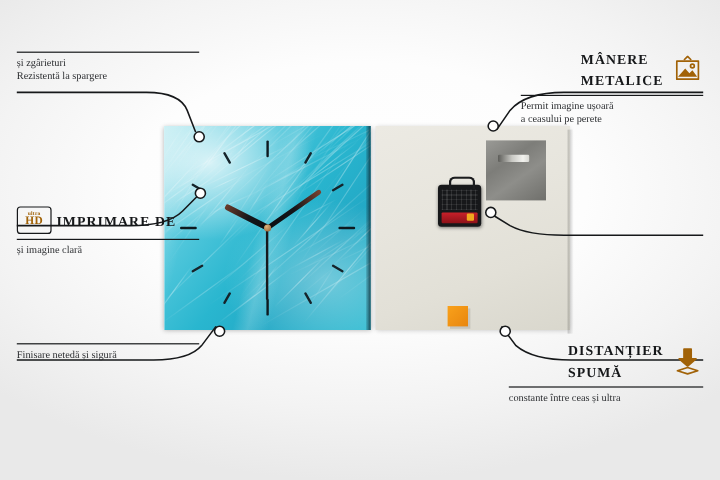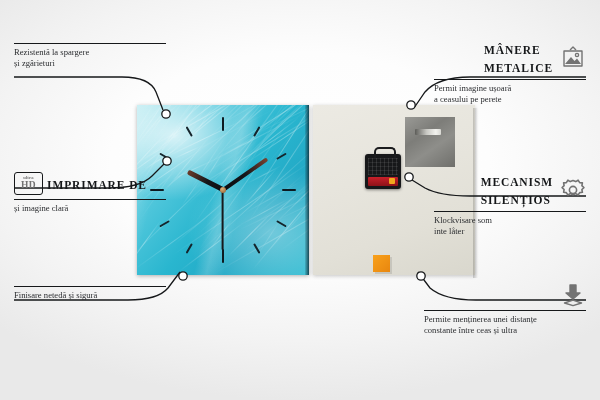--- a/index.html
+++ b/index.html
@@ -73,21 +73,21 @@
   
   .callout{position:absolute;}
   .co-title{font-weight:bold;letter-spacing:.9px;font-size:11.5px;color:#16181a;line-height:13.5px;
     text-transform:uppercase;white-space:nowrap;}
   .co-rule{height:1.4px;background:#16181a;margin:3px 0 3px;}
   .co-sub{font-size:8.6px;color:#2b2d30;line-height:10.6px;white-space:nowrap;}
   .co-head{display:flex;align-items:center;gap:7px;}
   .left .co-head{justify-content:flex-start;}
   .right .co-head{justify-content:flex-end;}
   .right .co-title,.right .co-sub{}
-  .ico{flex:0 0 auto;width:26px;height:24px;color:#737373;}
+  .ico{flex:0 0 auto;width:26px;height:24px;color:#a16207;}
   .ico svg{display:block;width:100%;height:100%;}
 
   .hd-badge{width:27px;height:21px;border:1.6px solid #16181a;border-radius:3px;
     display:flex;flex-direction:column;align-items:center;justify-content:center;line-height:1;}
   .hd-badge .u{font-size:4.6px;font-weight:bold;letter-spacing:.2px;}
   .hd-badge .h{font-size:9.5px;font-weight:bold;letter-spacing:.3px;}
 
   
   #wires{position:absolute;inset:0;width:600px;height:400px;pointer-events:none;}
 </style>
@@ -263,22 +263,22 @@
       <circle cx="167" cy="161" r="4.2"></circle>
       <circle cx="183" cy="276" r="4.2"></circle>
       <circle cx="411" cy="105" r="4.2"></circle>
       <circle cx="409" cy="177" r="4.2"></circle>
       <circle cx="421" cy="276" r="4.2"></circle>
     </g>
   </svg>
 
   <div class="callout left" style="left:14px;top:40px;width:152px;">
     <div class="co-rule"></div>
+    <div class="co-sub">și zgârieturi</div>
     <div class="co-sub">Rezistentă la spargere</div>
-    <div class="co-sub">și zgârieturi</div>
   </div>
 
   <div class="callout left" style="left:14px;top:172px;width:152px;">
     <div class="co-head">
       <span class="ico">
         <span class="hd-badge">
           <span class="u">ultra</span>
           <span class="h">HD</span>
         </span>
       </span>
@@ -311,49 +311,33 @@
           <circle cx="17" cy="9" r="1.6"></circle>
             </g>
           </svg>
       </span>
     </div>
     <div class="co-rule"></div>
     <div class="co-sub">Permit imagine ușoară</div>
     <div class="co-sub">a ceasului pe perete</div>
   </div>
 
-  <div class="callout right" style="left:434px;top:172px;width:152px;">
+
+  <div class="callout right" style="left:424px;top:283px;width:162px;">
     <div class="co-head">
       <span>
-        <span class="co-title">MECANISM</span><br>
-        <span class="co-title">SILENȚIOS</span>
-      </span>
-      <span class="ico">
-        <svg viewBox="0 0 26 24">
-            <g fill="none" stroke="currentColor" stroke-width="1.6" stroke-linejoin="round">
-          <path d="M13 2.5 l2.8 1.1 2.3-1.4 1.6 2.4 2.7 .3 -.5 2.8 2 1.9 -2 1.9 .5 2.8 -2.7 .3 -1.6 2.4 -2.3-1.4 -2.8 1.1 -2.8-1.1 -2.3 1.4 -1.6-2.4 -2.7-.3 .5-2.8 -2-1.9 2-1.9 -.5-2.8 2.7-.3 1.6-2.4 2.3 1.4 Z"></path>
-          <circle cx="13" cy="12" r="3.6"></circle>
-            </g>
-          </svg>
-      </span>
-    </div>
-    <div class="co-rule"></div>
-    <div class="co-sub">Klockvisare som</div>
-    <div class="co-sub">inte låter</div>
-  </div>
-
-  <div class="callout right" style="left:424px;top:283px;width:162px;">
-    <div class="co-head">
+        <span class="co-title">DISTANȚIER</span><br>
+        <span class="co-title">SPUMĂ</span>
+      </span>
       <span class="ico">
         <svg viewBox="0 0 26 24">
             <g fill="none" stroke="currentColor" stroke-width="1.4" stroke-linejoin="round">
           <path d="M10 2 H16 V10 H20 L13 16 L6 10 H10 Z" fill="currentColor"></path>
           <path d="M13 17.2 L21.5 20 L13 22.6 L4.5 20 Z"></path>
             </g>
           </svg>
       </span>
     </div>
     <div class="co-rule"></div>
-    <div class="co-sub">Permite menținerea unei distanțe</div>
     <div class="co-sub">constante între ceas și ultra</div>
   </div>
 
 </div>
 
 </body></html>

